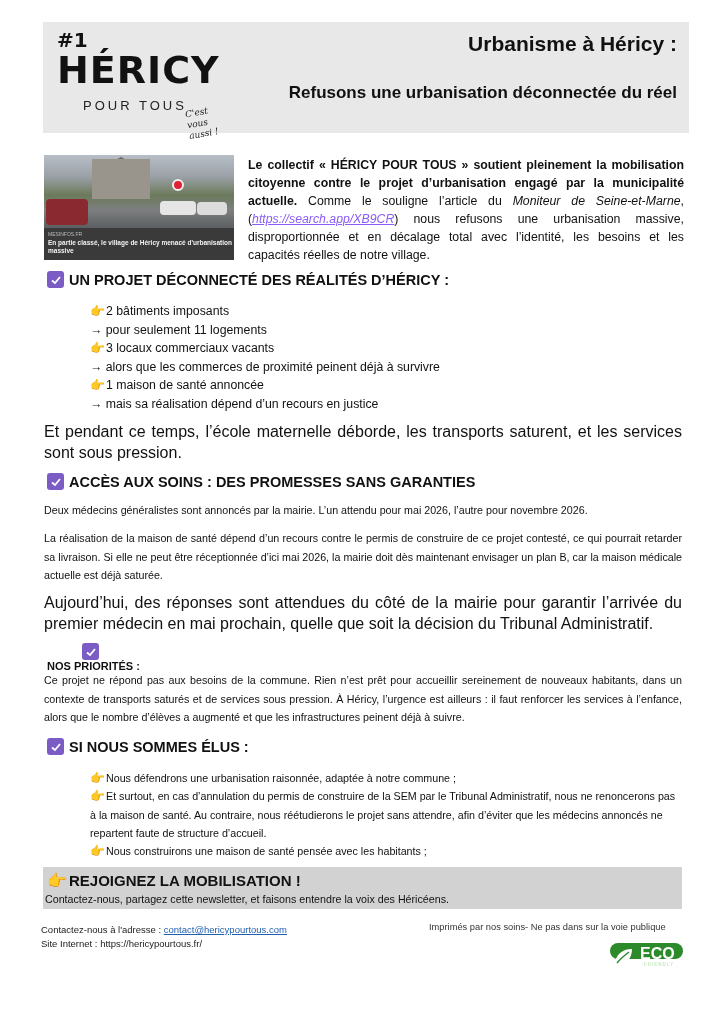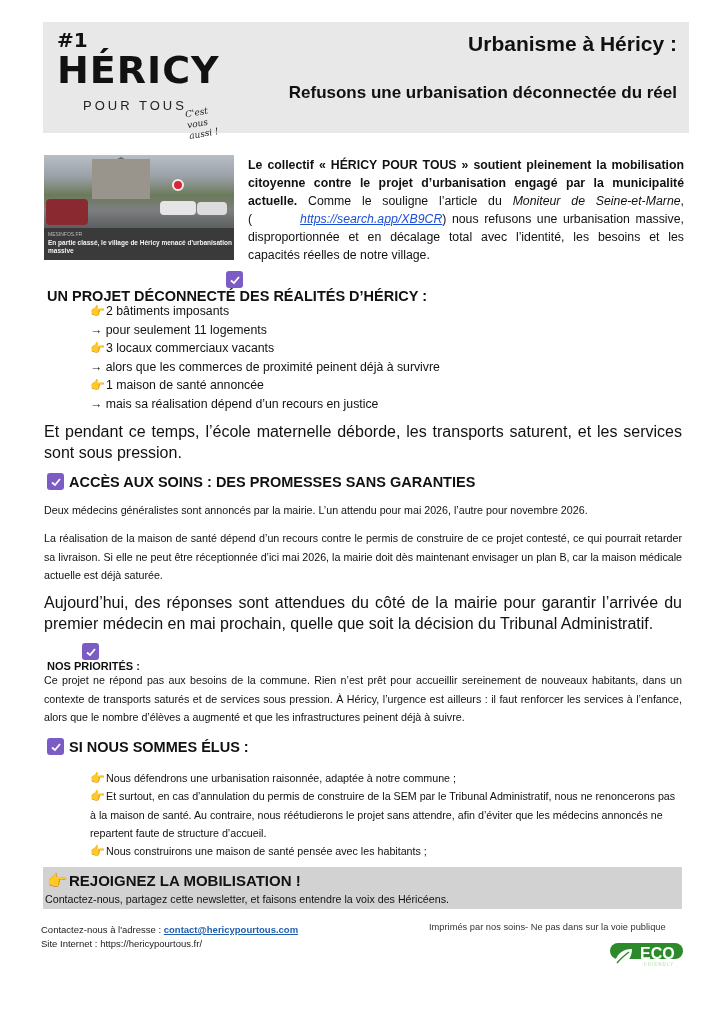--- a/index.html
+++ b/index.html
@@ -34,21 +34,21 @@
   .photo .car3 { position: absolute; left: 153px; top: 47px; width: 30px; height: 13px; background: #dcdcdc; border-radius: 4px; }
   .photo .sign { position: absolute; left: 128px; top: 24px; width: 12px; height: 12px; border-radius: 50%; background: #d23; border: 2px solid #eee; }
   .photo .src { position: absolute; left: 4px; top: 76px; font-size: 5px; color: #bbb; }
   .photo .cap { position: absolute; left: 4px; top: 84px; width: 184px; font-size: 6.5px; line-height: 8px; color: #f2f2f2; font-weight: bold; }
 
   .intro {
     position: absolute; left: 248px; top: 156px; width: 436px;
     font-size: 12.3px; line-height: 18px; text-align: justify;
   }
   .intro b { font-weight: bold; }
-  .intro a { color: #1d4ed8; text-decoration: underline; font-style: italic; margin-left: 48px; }
+  .intro a { color: #8b5cf6; text-decoration: underline; font-style: italic; }
 
   .sec-head { position: absolute; left: 47px; display: flex; align-items: center; font-weight: bold; color: #111; }
   .check { width: 17px; height: 17px; background: #7b5cc4; border-radius: 3px; display: inline-flex; align-items: center; justify-content: center; margin-right: 5px; }
   .check svg { width: 12px; height: 12px; }
 
   .hand { display: inline-block; width: 14px; margin-right: 2px; color: #f4b331; font-size: 12px; }
   .list { position: absolute; left: 90px; font-size: 12.3px; line-height: 18.5px; color: #111; }
 
   .para { position: absolute; left: 44px; width: 638px; text-align: justify; color: #111; }
   .bold { font-weight: normal; font-size: 16px; line-height: 21px; }
@@ -57,21 +57,21 @@
   .elus { position: absolute; left: 90px; width: 590px; font-size: 10.7px; line-height: 18.3px; }
 
   .join {
     position: absolute; left: 43px; top: 867px; width: 639px; height: 42px; background: #d2d2d2;
   }
   .join .jt { position: absolute; left: 4px; top: 4px; font-weight: bold; font-size: 15px; display: flex; align-items: center; }
   .join .jt .hand { font-size: 16px; width: 20px; }
   .join .js { position: absolute; left: 2px; top: 26px; font-size: 10.7px; }
 
   .contact { position: absolute; left: 41px; top: 923px; font-size: 9.5px; line-height: 14px; color: #222; }
-  .contact a { color: #1f5fb0; font-weight: bold; text-decoration: underline; }
+  .contact a { color: #1f5fb0; font-weight: normal; text-decoration: underline; }
   .printed { position: absolute; left: 429px; top: 922px; font-size: 9.3px; color: #333; }
   .eco {
     position: absolute; left: 610px; top: 943px; width: 73px; height: 16px;
     background: #2d8a2a; border-radius: 14px; color: #fff; font-weight: bold;
   }
   .eco .leaf { position: absolute; left: 2px; top: 2px; width: 24px; height: 24px; }
   .eco .t1 { position: absolute; left: 30px; top: 2px; font-size: 16px; }
   .eco .t2 { position: absolute; left: 34px; top: 19px; font-size: 4.5px; letter-spacing: 1px; color: #c7e8c0; }
 </style>
 </head>
@@ -100,21 +100,21 @@
   <div class="car3"></div>
   <div class="sign"></div>
   <div class="src">MESINFOS.FR</div>
   <div class="cap">En partie classé, le village de Héricy menacé d'urbanisation massive</div>
 </div>
 
 <div class="intro">
   <b>Le collectif « HÉRICY POUR TOUS » soutient pleinement la mobilisation citoyenne contre le projet d’urbanisation engagé par la municipalité actuelle.</b><span> Comme le souligne l’article du </span><i>Moniteur de Seine-et-Marne</i><span>, (</span><a>https://search.app/XB9CR</a><span>) nous refusons une urbanisation massive, disproportionnée et en décalage total avec l’identité, les besoins et les capacités réelles de notre village.</span>
 </div>
 
-<div class="sec-head" style="top:271px; font-size:14.5px;flex-direction:column;">
+<div class="sec-head" style="top:271px; font-size:14.5px;">
   <span class="check">
       <svg viewBox="0 0 12 12">
         <path d="M2 6.5 L5 9 L10 3" stroke="#fff" stroke-width="1.8" fill="none"></path>
       </svg>
     </span>
   <span>UN PROJET DÉCONNECTÉ DES RÉALITÉS D’HÉRICY :</span>
 </div>
 
 <div class="list" style="top:302px;">
   <div><span class="hand">👉</span><span>2 bâtiments imposants</span></div>

